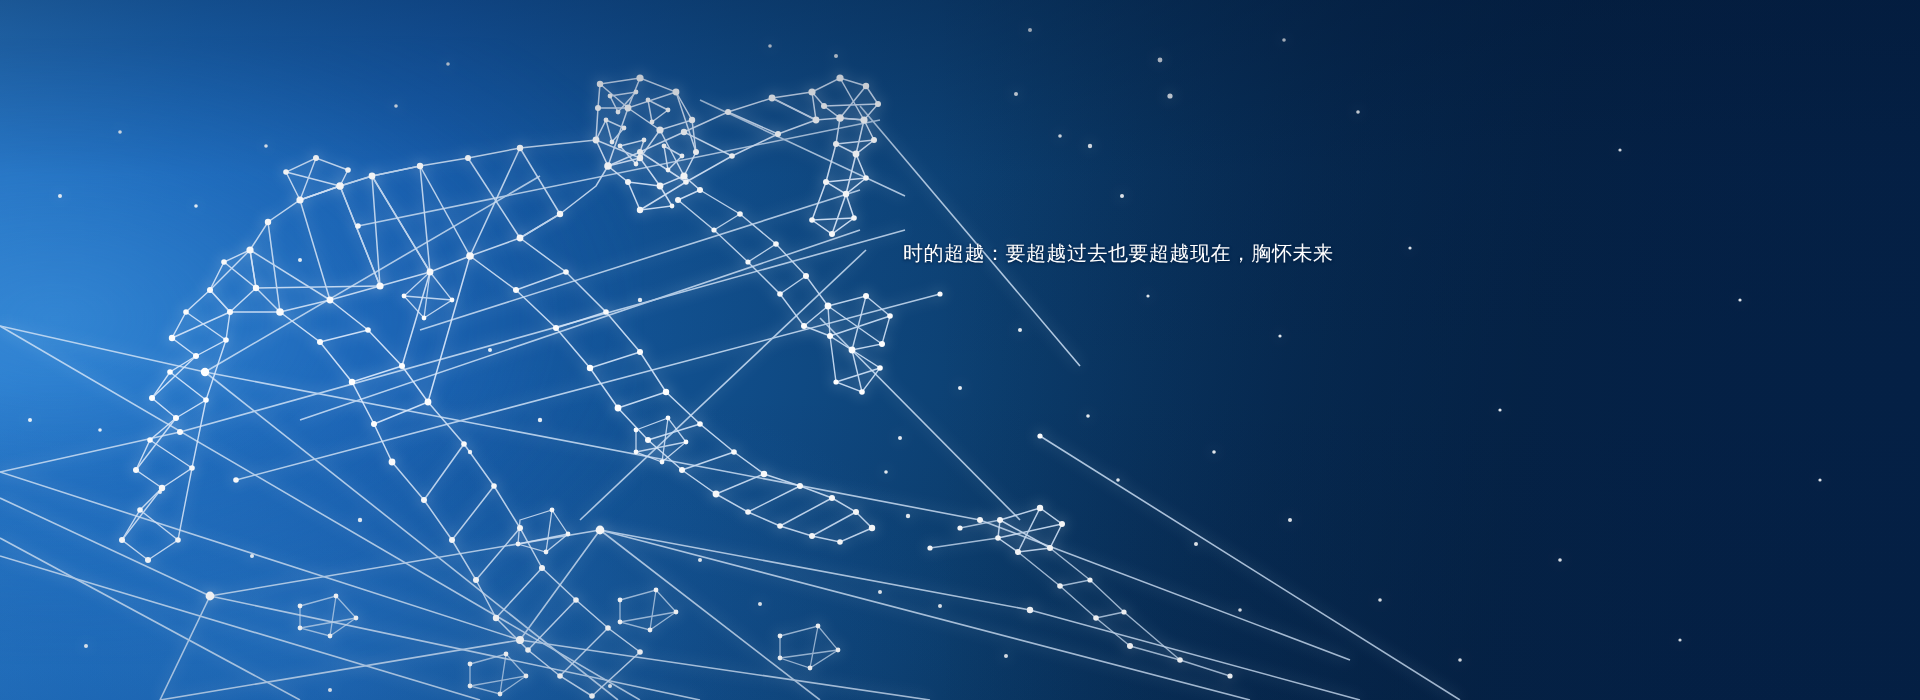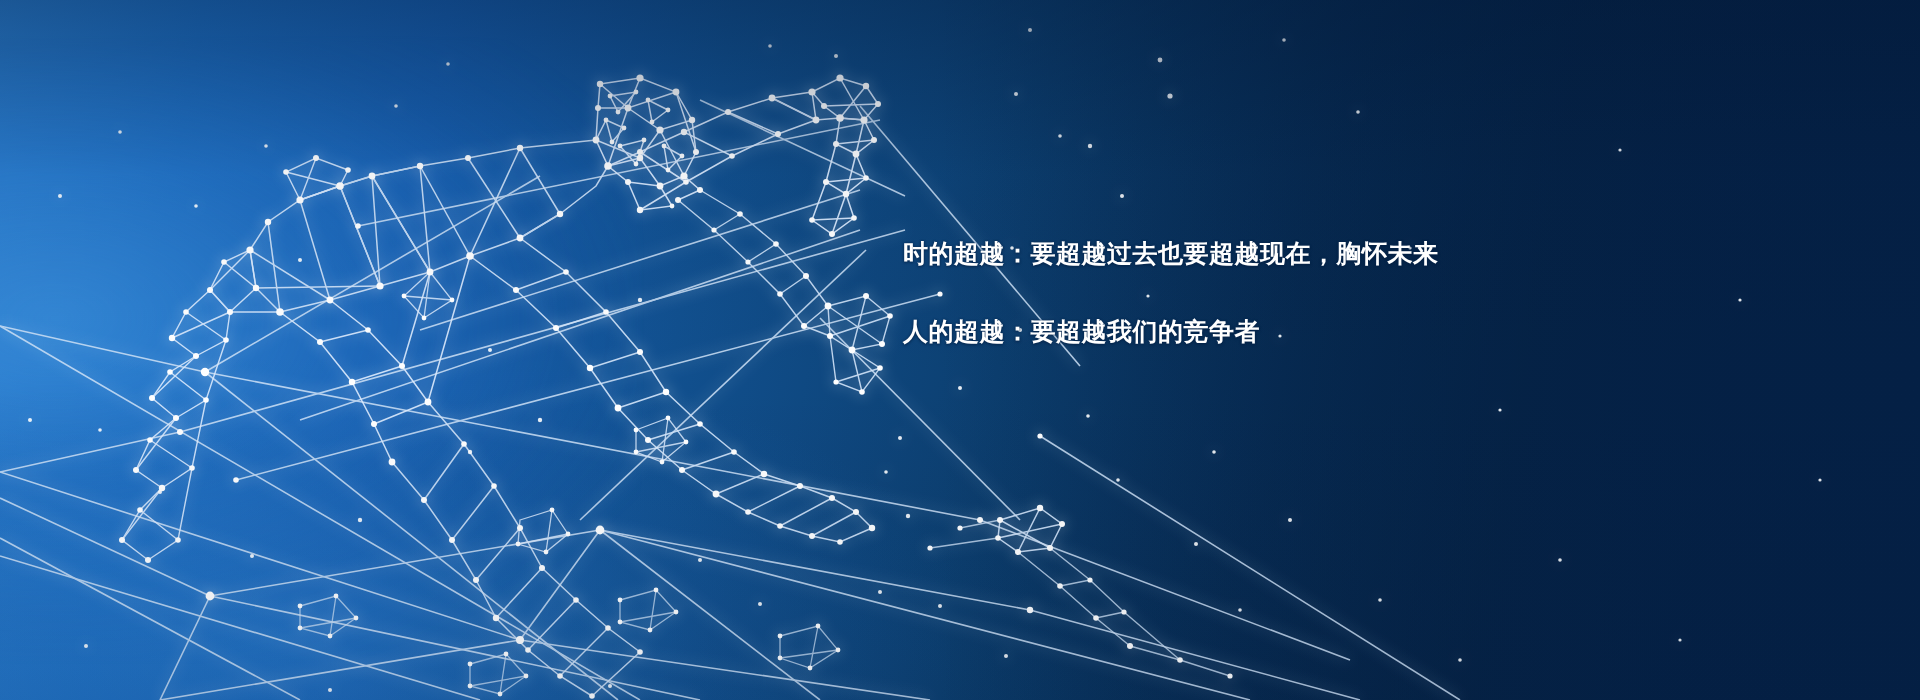--- a/index.html
+++ b/index.html
@@ -92,27 +92,27 @@
 
   
   .text-block {
     position: absolute;
     left: 903px;
     top: 236px;
     width: 900px;
   }
   .tagline {
     color: #ffffff;
-    font-size: 25px;
+    font-size: 20px;
     line-height: 34px;
     letter-spacing: .5px;
     white-space: nowrap;
     margin: 0 0 44px 0;
     text-shadow: 0 0 2px rgba(8,40,80,0.85), 0 1px 3px rgba(4,24,54,0.6);
-    font-weight: 700;
+    font-weight: 400;
   }
   .tagline:last-child { margin-bottom: 0; }
 </style>
 </head>
 <body>
 
 <div id="stage">
 
   <div class="bg-base"></div>
   <div class="bg-glow-left"></div>
@@ -643,16 +643,15 @@
         </g>
       </g>
     </defs>
     <use href="#artwork"></use>
   </svg>
 
   <div class="bg-vignette-top"></div>
 
   <div class="text-block">
     <p class="tagline">时的超越：要超越过去也要超越现在，胸怀未来</p>
-    <p class="tagline">人的超越：要超越我们的竞争者</p>
   </div>
 
 </div>
 
 </body></html>

